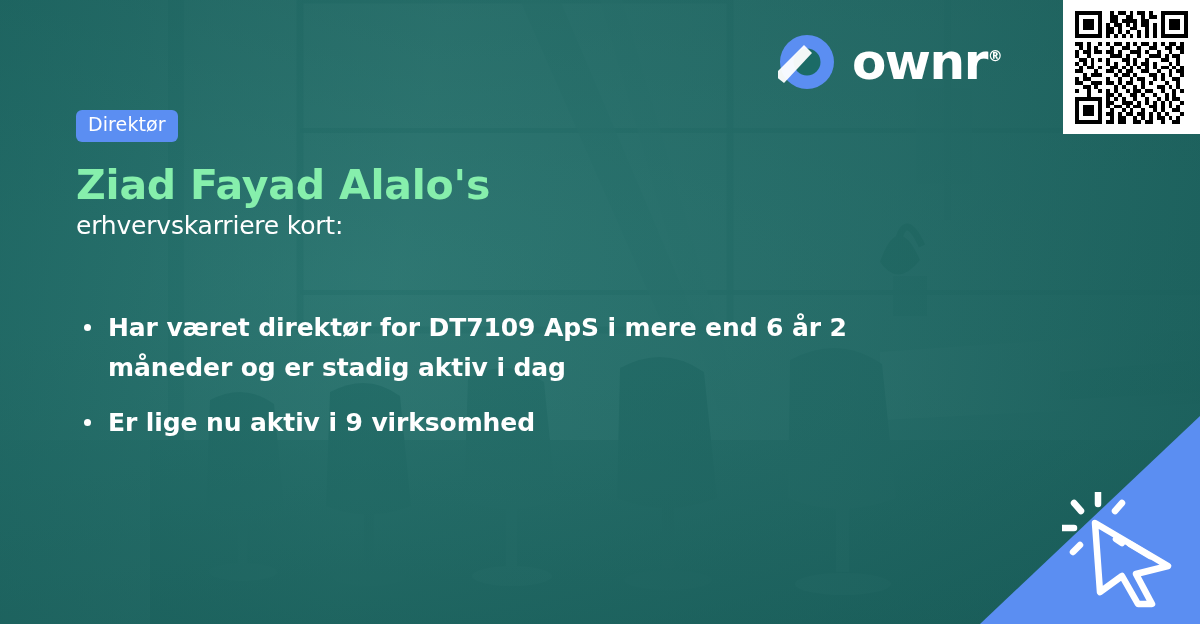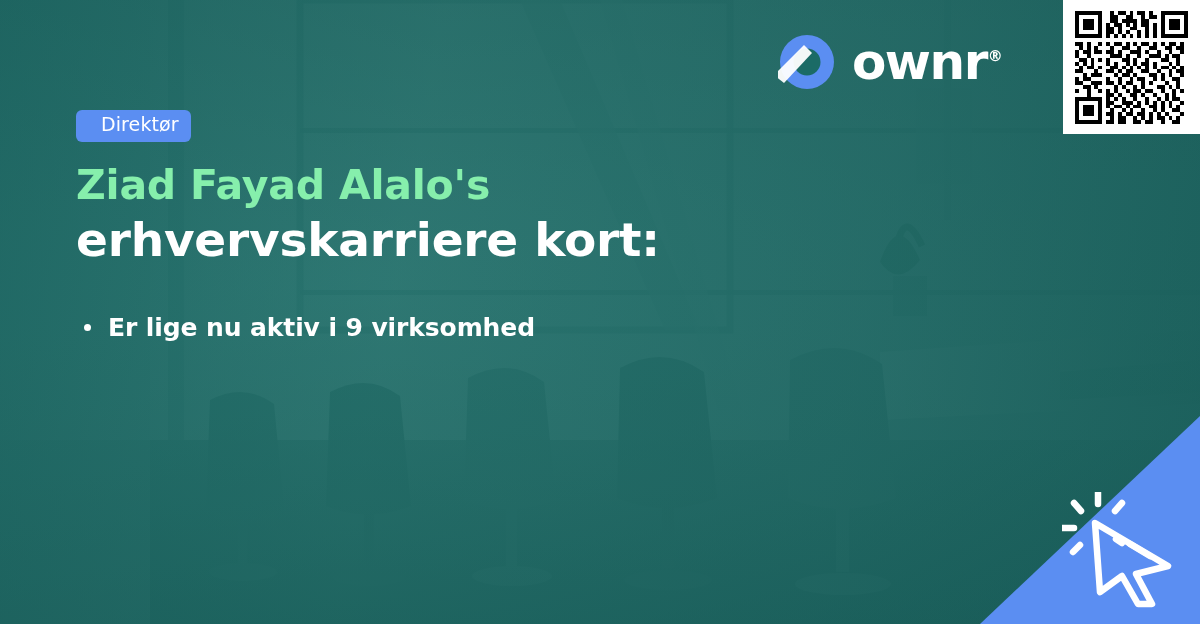--- a/index.html
+++ b/index.html
@@ -91,37 +91,37 @@
     left: 76px;
     top: 110px;
     width: 860px;
   }
   .badge {
     display: inline-block;
     background: #5b8ef2;
     color: #ffffff;
     font-size: 19px;
     font-weight: 400;
-    padding: 5px 12px 7px 25px;
+    padding: 5px 12px 7px 12px;
     border-radius: 6px;
     line-height: 1.05;
     letter-spacing: 0.1px;
   }
   .title {
     margin-top: 20px;
     color: #86efac;
     font-size: 41px;
     font-weight: 700;
     line-height: 1.15;
     letter-spacing: -0.2px;
   }
   .subtitle {
     color: #ffffff;
-    font-size: 47px;
-    font-weight: 700;
+    font-size: 25px;
+    font-weight: 400;
     line-height: 1.22;
     letter-spacing: -0.2px;
     margin-top: 2px;
   }
 
   .bullets {
     position: absolute;
     left: 80px;
     top: 308px;
     width: 880px;
@@ -494,20 +494,24 @@
 
   <div class="content">
     <div class="badge">Direktør</div>
     <div class="title">Ziad Fayad Alalo's</div>
     <div class="subtitle">erhvervskarriere kort:</div>
   </div>
 
   <ul class="bullets">
     <li>
       <span class="dot"></span>
+      <span>Har været direktør for DT7109 ApS i mere end 6 år 2 måneder og er stadig aktiv i dag</span>
+    </li>
+    <li>
+      <span class="dot"></span>
       <span>Er lige nu aktiv i 9 virksomhed</span>
     </li>
   </ul>
 
   <div class="corner-tri"></div>
   <svg class="cursor-icon" viewBox="0 0 120 118">
     <g fill="none" stroke="#ffffff" stroke-width="6.5" stroke-linecap="round" stroke-linejoin="round">
 
       <line x1="36" y1="12" x2="36" y2="1"></line>
       <line x1="19" y1="19" x2="12" y2="11"></line>

